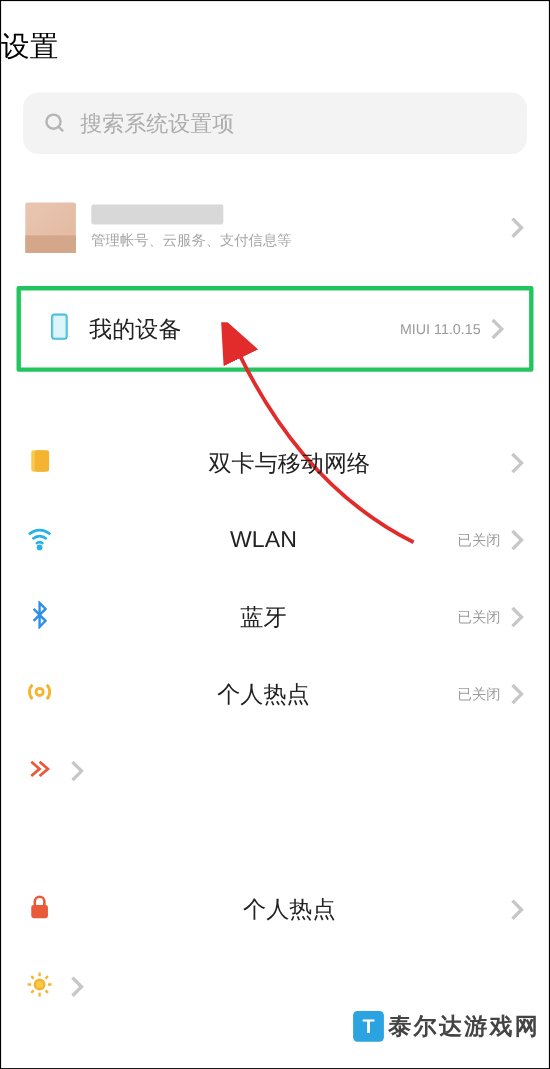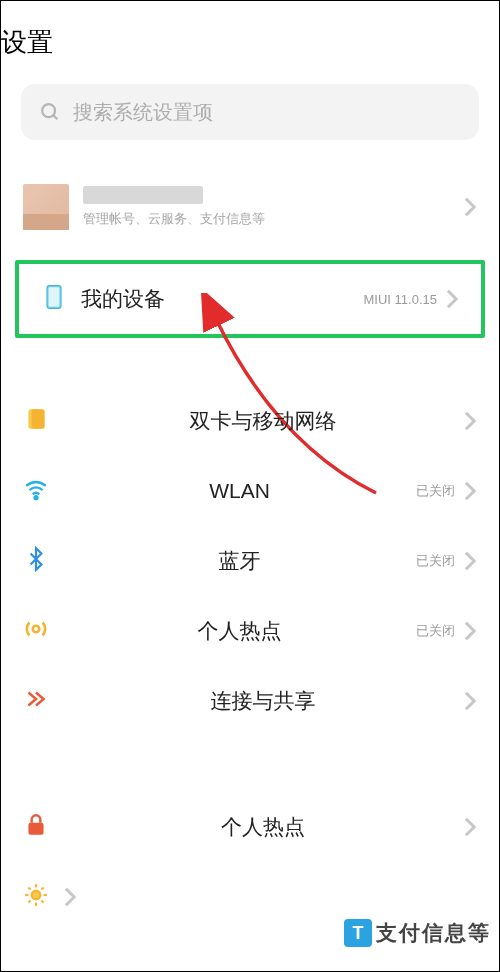--- a/index.html
+++ b/index.html
@@ -174,21 +174,20 @@
 
 <div class="row std-row">
   <div class="icon-slot">
       <span>
     <svg class="ic" viewBox="0 0 24 24" fill="none" stroke="#e85a3a" stroke-width="2.3">
           <path d="M5 6 L12 12 L5 18"></path>
           <path d="M12 6 L19 12 L12 18"></path>
         </svg>
   </span>
     </div>
-  <span class="label">连接与共享</span>
   <span class="chevron">
       <svg width="14" height="22" viewBox="0 0 10 16" fill="none" stroke="currentColor" stroke-width="2.2">
         <polyline points="2,2 8,8 2,14"></polyline>
       </svg>
     </span>
 </div>
 
 <div class="gap-lg"></div>
 
 <div class="row std-row">
@@ -227,15 +226,15 @@
   <span class="chevron">
       <svg width="14" height="22" viewBox="0 0 10 16" fill="none" stroke="currentColor" stroke-width="2.2">
         <polyline points="2,2 8,8 2,14"></polyline>
       </svg>
     </span>
 </div>
 
 <div class="wm">
   <div class="wm-row1">
     <div class="wm-logo">T</div>
-    <div class="wm-title">支付信息等</div>
+    <div class="wm-title">泰尔达游戏网</div>
   </div>
 </div>
 
 </body></html>

